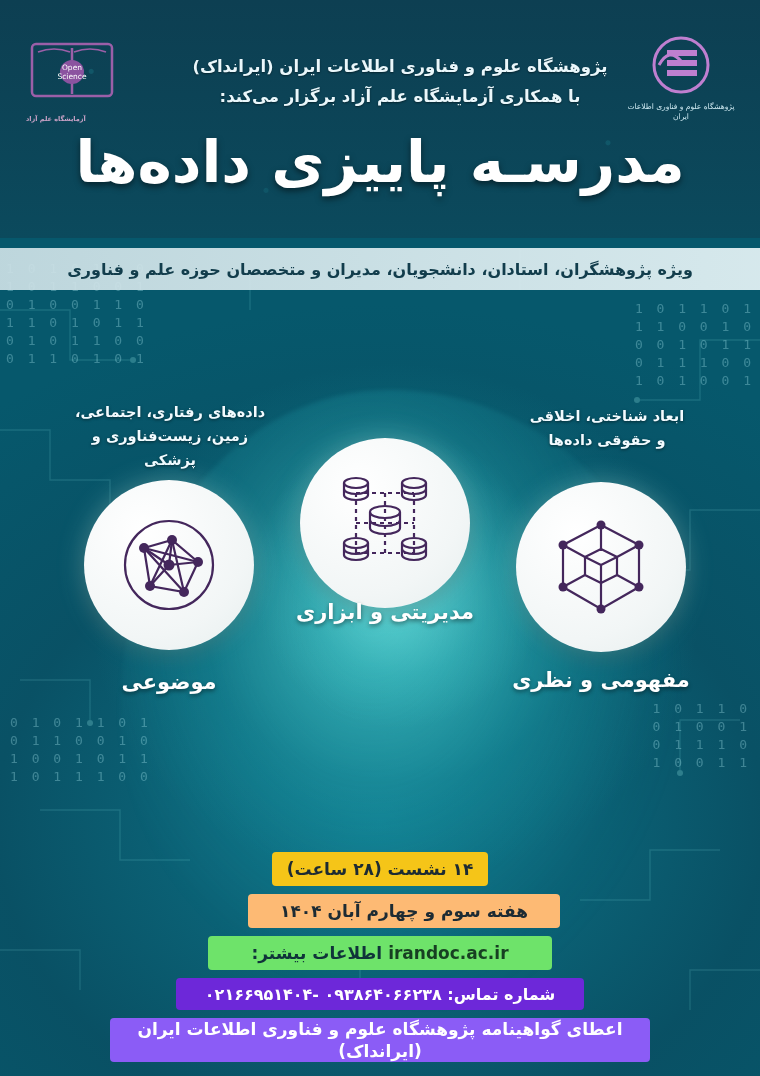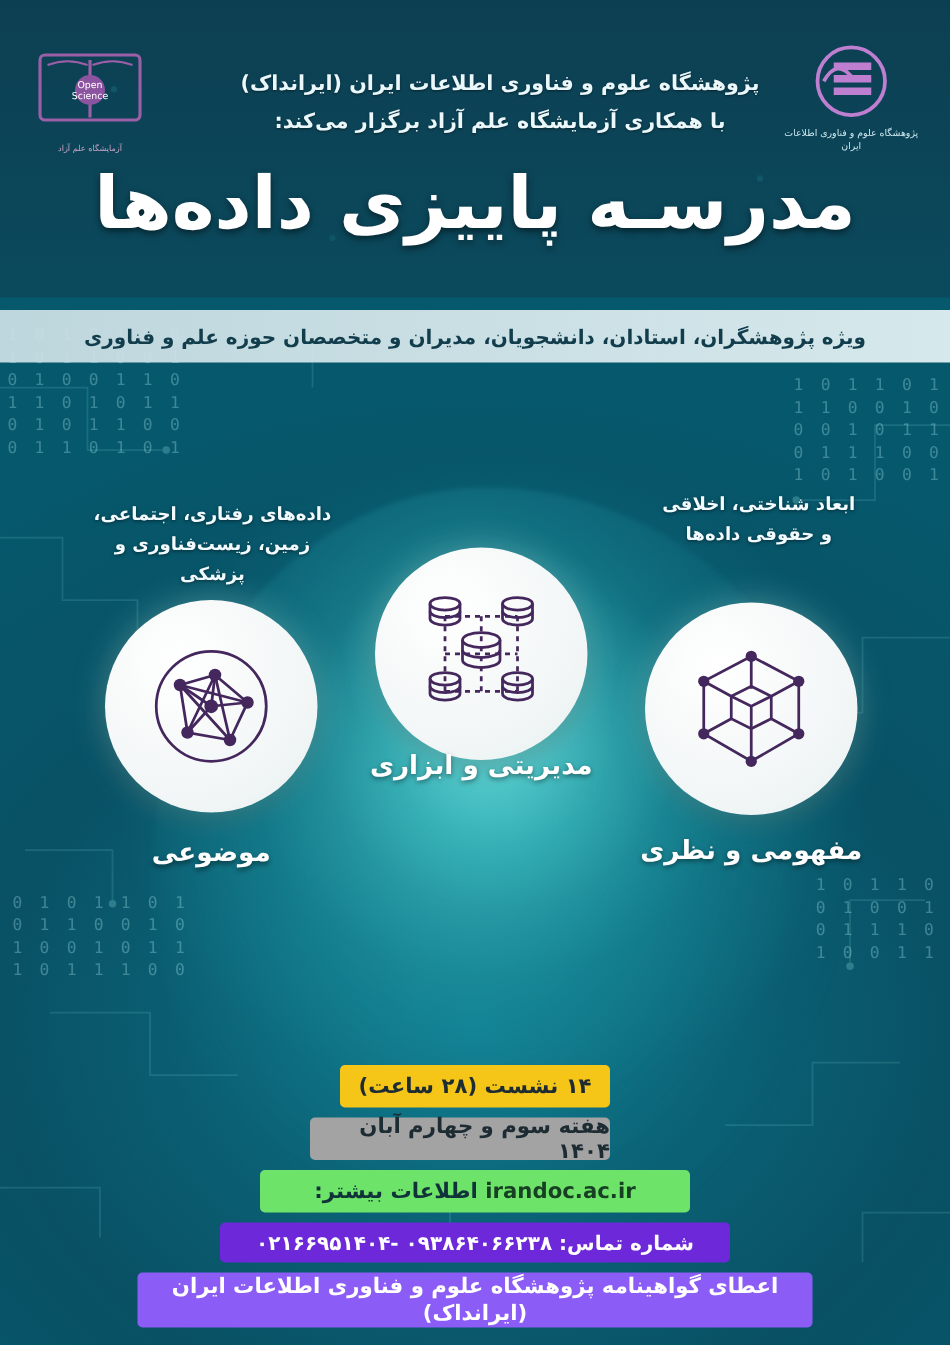--- a/index.html
+++ b/index.html
@@ -64,21 +64,21 @@
   }
   .main-title{
     position:absolute;left:0;top:128px;width:760px;text-align:center;
     color:#ffffff;font-size:58px;font-weight:bold;letter-spacing:-1px;
     text-shadow:0 3px 6px rgba(0,0,0,.5);
   }
   
   .logo-left{position:absolute;left:26px;top:36px;width:92px;height:92px;}
   .logo-right{position:absolute;right:24px;top:34px;width:110px;height:100px;text-align:center;}
   .logo-right .cap{color:#cfeaf2;font-size:7.5px;margin-top:2px;line-height:10px;}
-  .logo-left .cap{color:#c9a2c6;font-size:6.5px;text-align:center;margin-top:1px;}
+  .logo-left .cap{color:#c9a2c6;font-size:6.5px;text-align:left;margin-top:1px;font-weight:bold;}
   
   .subtitle-band{
     position:absolute;left:0;top:248px;width:760px;height:42px;
     background:linear-gradient(90deg, rgba(205,225,230,0.92), rgba(225,240,243,0.95));
     display:flex;align-items:center;justify-content:center;
   }
   .subtitle-band span{
     color:#123d4c;font-size:16px;font-weight:bold;
   }
   
@@ -107,21 +107,21 @@
   .d3{left:508px;top:392px;width:198px;text-align:center;}
   
   .pill{
     position:absolute;display:flex;align-items:center;justify-content:center;
     font-weight:bold;border-radius:4px;
   }
   .pill-sessions{
     left:272px;top:852px;width:216px;height:34px;background:#f5c518;color:#1d2b33;font-size:17px;
   }
   .pill-dates{
-    left:248px;top:894px;width:240px;height:34px;background:#a3a3a3;color:#1d2b33;font-size:17px;
+    left:248px;top:894px;width:312px;height:34px;background:#fdba74;color:#1d2b33;font-size:17px;
   }
   .pill-more{
     left:208px;top:936px;width:344px;height:34px;background:#6ee36a;color:#10333a;font-size:17px;
     gap:6px;
   }
   .pill-more .url{color:#173f22;direction:ltr;}
   .pill-phone{
     left:176px;top:978px;width:408px;height:32px;background:#6d28d9;color:#ffffff;font-size:16px;
   }
   .pill-cert{
@@ -220,21 +220,21 @@
 
     <div class="main-title">مدرسـه پاییزی داده‌ها</div>
   </div>
 
   <div class="subtitle-band">
     <span>ویژه پژوهشگران، استادان، دانشجویان، مدیران و متخصصان حوزه علم و فناوری</span>
   </div>
 
   <div class="pillar-desc d1" style="white-space:pre-line;">داده‌های رفتاری، اجتماعی،
 زمین، زیست‌فناوری و پزشکی</div>
-  <div class="pillar-desc d3" style="white-space:pre-line;">ابعاد شناختی، اخلاقی
+  <div class="pillar-desc d3" style="white-space:pre-line;margin-top:12px;">ابعاد شناختی، اخلاقی
 و حقوقی داده‌ها</div>
 
   <div class="circle c1">
     <svg class="icon-svg" width="110" height="110" viewBox="0 0 110 110" xmlns="http://www.w3.org/2000/svg">
       <g stroke="#44275c" stroke-width="2.2" fill="none">
         <circle cx="55" cy="55" r="44"></circle>
         <path d="M30 38 L58 30 L84 52 L70 82 L36 76 Z"></path>
         <path d="M30 38 L70 82 M58 30 L36 76 M58 30 L70 82 M30 38 L84 52"></path>
         <path d="M55 55 L30 38 M55 55 L84 52 M55 55 L36 76 M55 55 L58 30"></path>
       </g>

